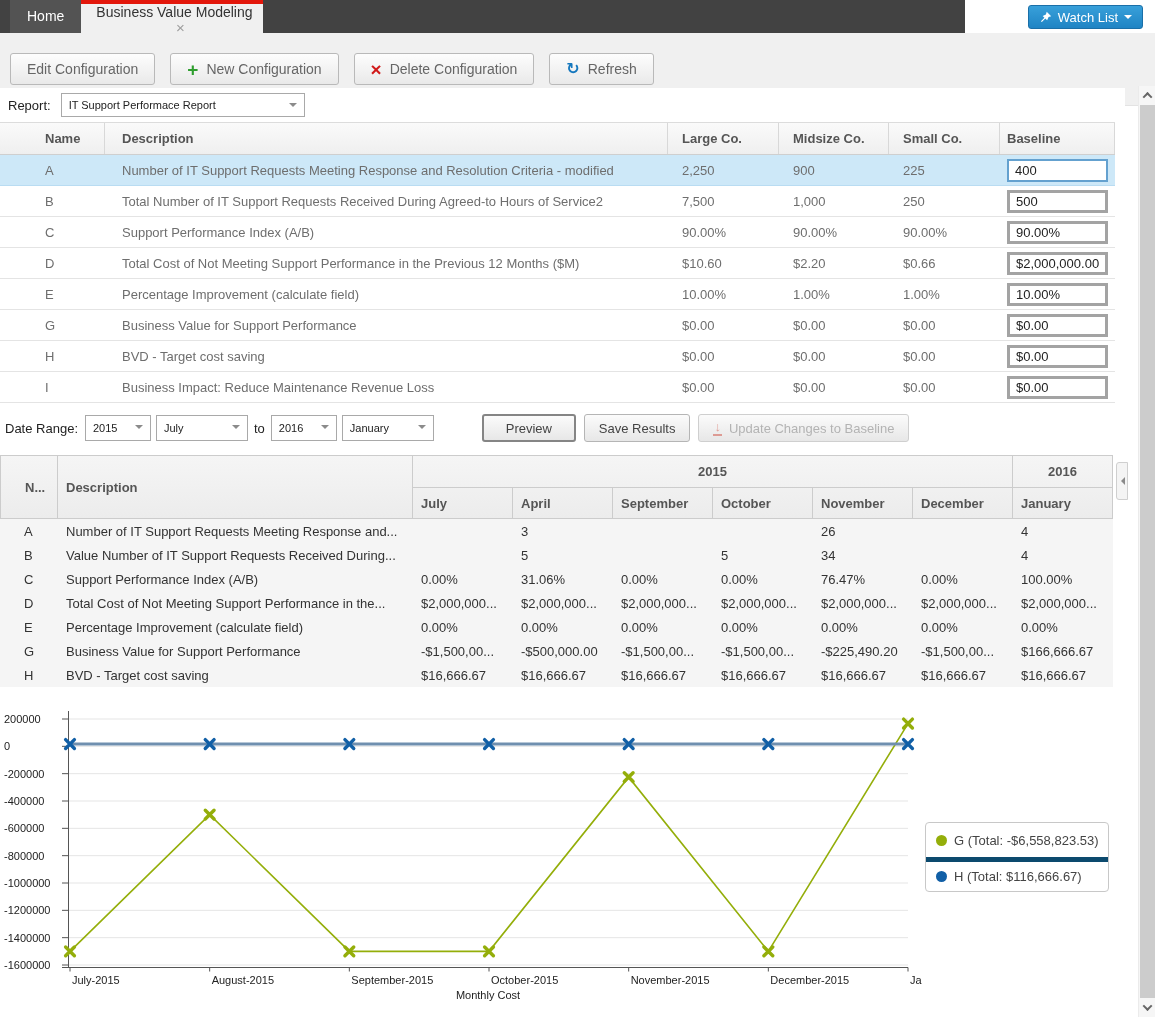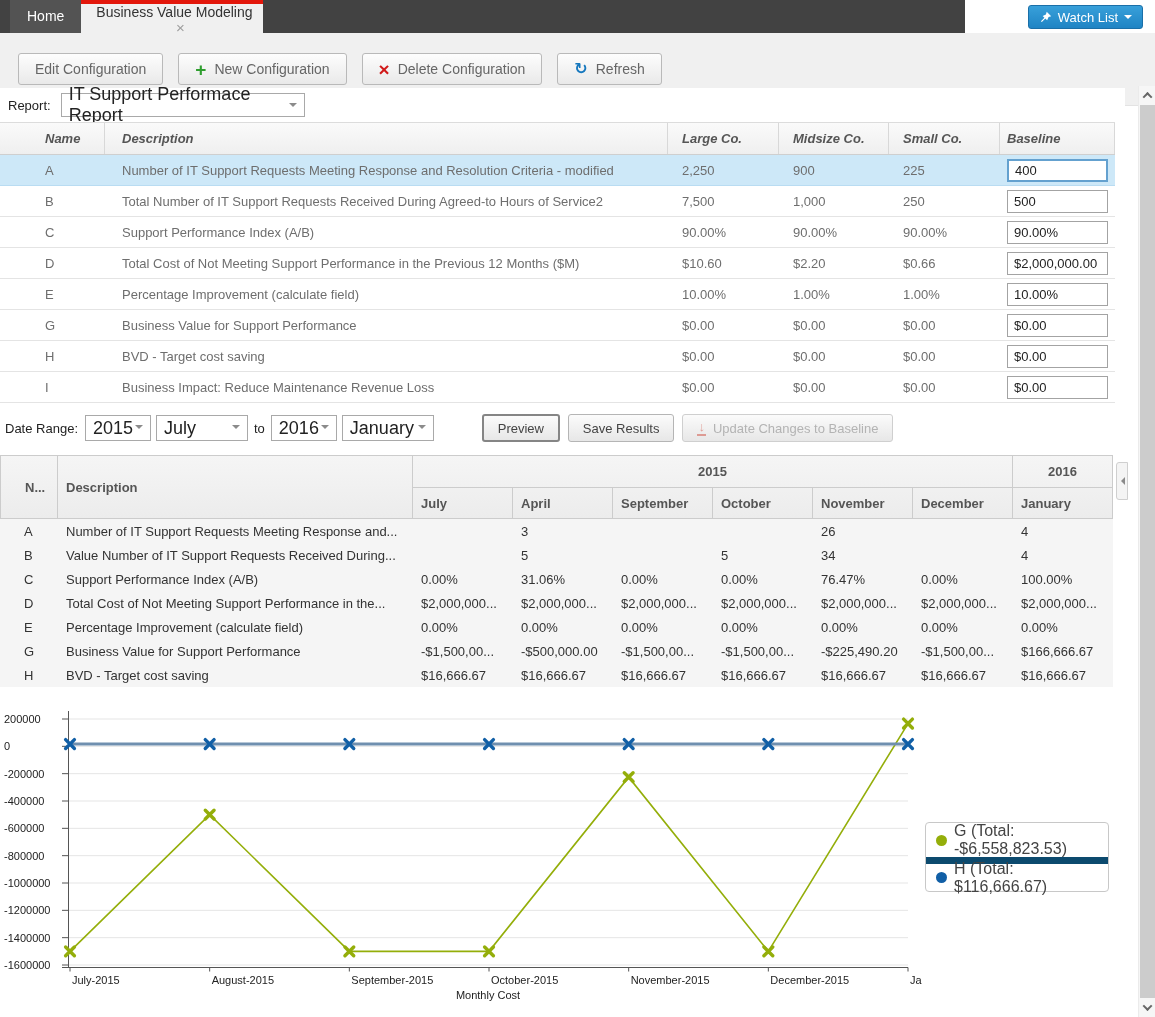--- a/index.html
+++ b/index.html
@@ -12,51 +12,51 @@
   .tab-home { height:33px; line-height:33px; padding:0 17px; background:#535353; color:#fff; font-size:14px; margin-left:10px; cursor:pointer; }
   .tab-active { height:33px; background:#f0f0f0; color:#333; font-size:14px; display:flex; align-items:center; padding:0 10px 0 15px; border-top:4px solid #e3170b; cursor:pointer;flex-direction:column; }
   .tab-close { color:#9e9e9e; margin-left:12px; font-size:15px; line-height:1; }
   .watchlist-btn { position:absolute; right:12px; top:5px; height:24px; display:flex; align-items:center; gap:6px;
       background:linear-gradient(#38a0da,#1f84c4); border:1px solid #1a6fa8; border-radius:3px; color:#fff;
       font-size:13px; padding:0 10px; cursor:pointer; }
   .wl-caret { width:0; height:0; border:4px solid transparent; border-top-color:#fff; margin-top:4px; }
 
   
   .toolbar { position:absolute; top:33px; left:0; width:1155px; height:73px; background:#f0f0f0; border-bottom:1px solid #e3e3e3;
-      display:flex; align-items:center; padding-left:18px; gap:15px; }
+      display:flex; align-items:center; padding-left:10px; gap:15px; }
   .tb-btn { height:32px; background:linear-gradient(#fdfdfd,#e9e9e9); border:1px solid #b9b9b9; border-radius:3px;
       color:#666; font-size:14px; display:flex; align-items:center; gap:8px; padding:0 16px; cursor:pointer; }
   .ic { font-weight:bold; line-height:1; }
   .ic-plus { color:#2f9e2f; font-size:19px; }
   .ic-x { color:#d11a1a; font-size:19px; }
   .ic-refresh { color:#1678be; font-size:16px; }
 
   
   .report-row { position:absolute; top:88px; left:0; width:1125px; height:34px; background:#fff; display:flex; align-items:center; }
   .form-label { font-size:13px; color:#222; }
   .select { border:1px solid #a9a9a9; background:#fff; height:24px; display:flex; align-items:center;
-      font-size:18px; color:#222; position:relative; padding:0 22px 0 7px; cursor:pointer; }
+      font-size:11px; color:#222; position:relative; padding:0 22px 0 7px; cursor:pointer; }
   .caret { position:absolute; right:7px; top:9px; width:0; height:0; border:4px solid transparent; border-top-color:#8b8b8b; }
 
   
   .t1head { position:absolute; top:122px; left:0; width:1115px; height:33px; display:flex;
       background:linear-gradient(#fafafa,#efefef); border-top:1px solid #dcdcdc; border-bottom:1px solid #cfcfcf;
       font-weight:bold; color:#555; font-size:13px; }
-  .t1head .t1c { border-right:1px solid #d8d8d8; display:flex; align-items:center;font-style:italic; }
+  .t1head .t1c { border-right:1px solid #d8d8d8; display:flex; align-items:center; }
   .t1body { position:absolute; top:155px; left:0; width:1115px; }
   .t1row { display:flex; height:31px; align-items:center; border-bottom:1px solid #e4e4e4; font-size:13px; color:#6e6e6e; background:#fff; cursor:pointer; }
   .t1row.sel { background:#cde8f8; border-bottom:1px solid #b9dcf2; }
   .t1c { overflow:hidden; white-space:nowrap; }
   .w-name  { width:105px; padding-left:45px; }
   .w-desc  { width:563px; padding-left:17px; }
   .w-large { width:111px; padding-left:14px; }
   .w-mid   { width:110px; padding-left:14px; }
   .w-small { width:111px; padding-left:14px; }
   .w-base  { width:115px; padding-left:7px; }
-  .w-base input { width:101px; height:23px; border:1px solid #a3a3a3; font-size:13px; padding:0 6px; color:#222;
+  .w-base input { width:101px; height:23px; border:3px solid #a3a3a3; font-size:13px; padding:0 6px; color:#222;
       font-family:"Liberation Sans","DejaVu Sans",sans-serif; background:#fff; }
   .t1row.sel .w-base input { border:2px solid #64a1cf; }
 
   
   .dater { position:absolute; top:410px; left:0; width:1125px; height:36px; background:#fff; display:flex; align-items:center; font-size:13px; color:#222; }
   .btn { height:28px; background:linear-gradient(#fbfbfb,#e7e7e7); border:1px solid #b5b5b5; border-radius:3px;
       color:#444; font-size:13px; display:flex; align-items:center; gap:7px; padding:0 14px; cursor:pointer; }
   .btn-focused { border:2px solid #858585; }
   .btn-disabled { color:#b3b3b3; border-color:#cfcfcf; cursor:default; }
   .dl-icon { color:#cd3a2a; font-weight:bold; border-bottom:2px solid #cd3a2a; line-height:1; padding:0 1px 1px 1px; opacity:.45; }
@@ -74,22 +74,22 @@
   .t2body { background:#f5f5f5; }
   .t2row { display:flex; height:24px; align-items:center; color:#333; }
   .t2c { overflow:hidden; white-space:nowrap; }
   .t2-name { width:58px; padding-left:24px; }
   .t2-desc { width:355px; padding-left:8px; }
   .t2-m { width:100px; padding-left:8px; }
 
   
   #chart-svg { position:absolute; top:692px; left:0; }
   #legend { position:absolute; left:925px; top:822px; width:184px; background:#fff; border:1px solid #c8c8c8; border-radius:4px; }
-  .legend-item { height:34px; display:flex; align-items:center; padding-left:10px; gap:7px; font-size:16px; color:#444; cursor:pointer; }
-  .legend-item + .legend-item { border-top:7px solid #0c4a6e; }
+  .legend-item { height:34px; display:flex; align-items:center; padding-left:10px; gap:7px; font-size:13px; color:#444; cursor:pointer; }
+  .legend-item + .legend-item { border-top:5px solid #0c4a6e; }
   .legend-dot { width:11px; height:11px; border-radius:50%; flex:none; }
 
   
   .vscroll { position:absolute; right:0; top:86px; width:17px; height:931px; background:#f6f6f6; border-left:1px solid #ebebeb; }
   .sb-thumb { position:absolute; top:19px; left:1px; width:15px; height:893px; background:#ccc; cursor:pointer; }
   .sb-arrow { position:absolute; left:0; width:17px; height:17px; display:flex; align-items:center; justify-content:center; cursor:pointer; }
   .sb-up { top:1px; } .sb-down { bottom:1px; }
   .chev { width:7px; height:7px; border-left:2px solid #666; border-top:2px solid #666; }
   .chev-up { transform:rotate(45deg) translate(1px,1px); }
   .chev-down { transform:rotate(225deg) translate(1px,1px); }
@@ -228,21 +228,21 @@
   </div>
   <span style="margin:0 6px;text-align:right;">to</span>
   <div class="select" style="width:66px; height:26px;">
     <span>2016</span>
       <span class="caret"></span>
   </div>
   <div class="select" style="margin-left:5px; width:92px; height:26px;">
     <span>January</span>
       <span class="caret"></span>
   </div>
-  <div class="btn btn-focused" style="margin-left:48px; width:78px; justify-content:center;">
+  <div class="btn btn-focused" style="margin-left:48px; width:94px; justify-content:center;">
     <span>Preview</span>
   </div>
   <div class="btn" style="margin-left:8px;">
     <span>Save Results</span>
   </div>
   <div class="btn btn-disabled" style="margin-left:8px;">
     <span class="dl-icon">↓</span>
     <span>Update Changes to Baseline</span>
   </div>
 </div>

